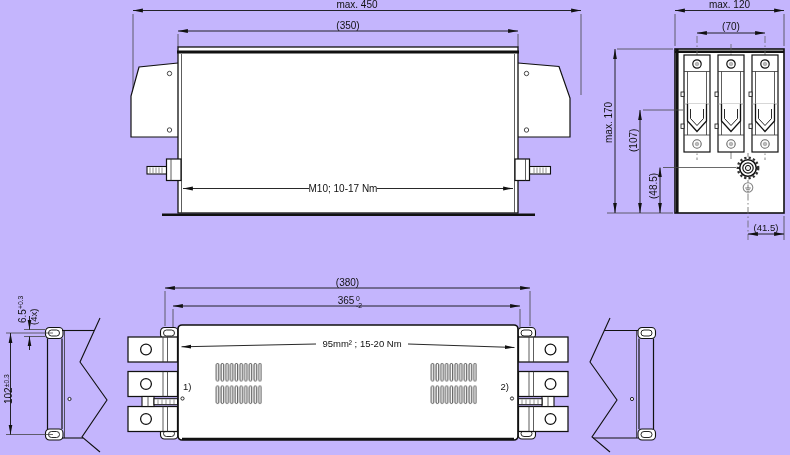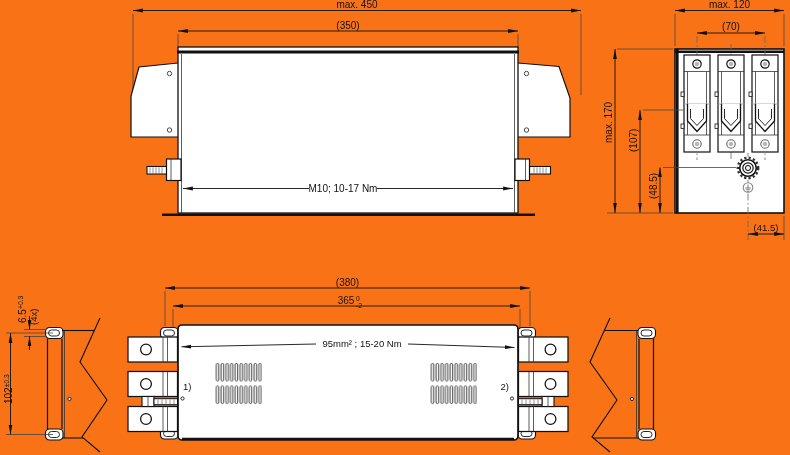--- a/index.html
+++ b/index.html
@@ -1,16 +1,16 @@
 <!DOCTYPE html>
 <html><head>
 <meta charset="utf-8">
 <style>
   html,body{margin:0;padding:0;background:#fff;}
-  .canvas{position:relative;width:790px;height:455px;background:#f97316;overflow:hidden;}
+  .canvas{position:relative;width:790px;height:455px;background:#c4b5fd;overflow:hidden;}
   svg{display:block;}
   text{font-family:"Liberation Sans","DejaVu Sans",sans-serif;fill:#111;}
   .dim{font-size:10px;}
   .dimsm{font-size:9.5px;}
   .tol{font-size:6.8px;}
   .ln{stroke:#111;fill:none;}
   .thin{stroke:#333;stroke-width:0.8;fill:none;}
   .ext{stroke:#444;stroke-width:0.8;fill:none;}
   .gray{stroke:#999;stroke-width:0.8;fill:none;}
   .cl{stroke:#666;stroke-width:0.8;fill:none;stroke-dasharray:7 2.5 1.5 2.5;}

